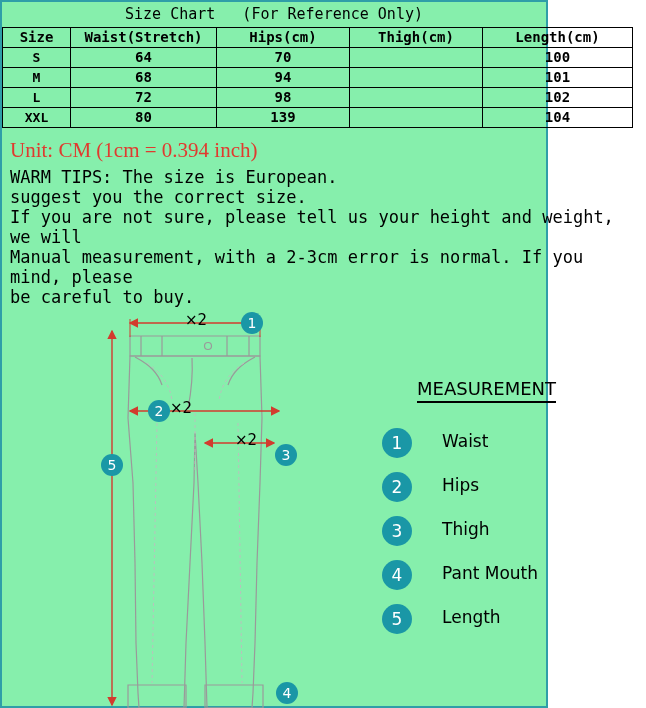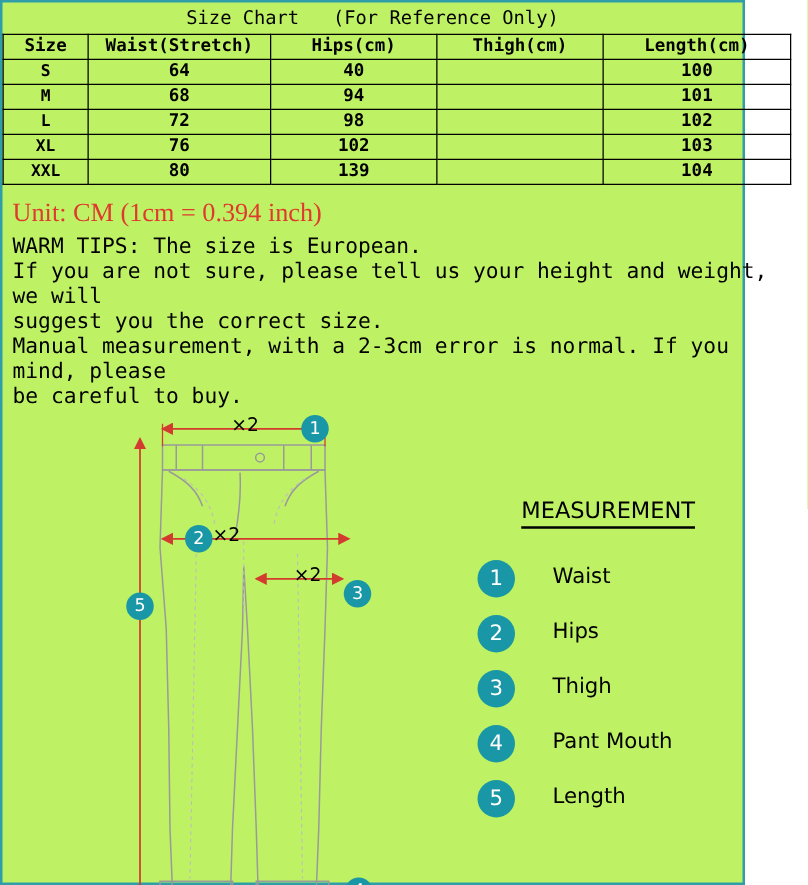--- a/index.html
+++ b/index.html
@@ -9,25 +9,25 @@
   body {
     width: 646px;
     height: 708px;
     background: #ffffff;
     font-family: "DejaVu Sans Mono", monospace;
     position: relative;
     overflow: hidden;
   }
   #page {
     position: relative;
-    width: 596px;
+    width: 548px;
     height: 708px;
     border: 2px solid #2f9ea8;
     box-sizing: border-box;
-    background: #bef264;
+    background: #86efac;
   }
   .title-row {
     text-align: center;
     font-size: 15px;
     font-family: "DejaVu Sans Mono", monospace;
     color: #000;
     padding-top: 3px;
     letter-spacing: 0px;
   }
   .title-row .t1 { }
@@ -160,61 +160,54 @@
         <th>Waist(Stretch)</th>
         <th>Hips(cm)</th>
         <th>Thigh(cm)</th>
         <th>Length(cm)</th>
       </tr>
     </thead>
     <tbody>
       <tr>
         <td class="sizecell">S</td>
         <td>64</td>
-        <td>40</td>
+        <td>70</td>
         <td></td>
         <td>100</td>
       </tr>
       <tr>
         <td class="sizecell">M</td>
         <td>68</td>
         <td>94</td>
         <td></td>
         <td>101</td>
       </tr>
       <tr>
         <td class="sizecell">L</td>
         <td>72</td>
         <td>98</td>
         <td></td>
         <td>102</td>
       </tr>
       <tr>
-        <td class="sizecell">XL</td>
-        <td>76</td>
-        <td>102</td>
-        <td></td>
-        <td>103</td>
-      </tr>
-      <tr>
         <td class="sizecell">XXL</td>
         <td>80</td>
         <td>139</td>
         <td></td>
         <td>104</td>
       </tr>
     </tbody>
   </table>
 
   <div class="unit-line">Unit: CM (1cm = 0.394 inch)</div>
 
   <div class="notes">
     <p>WARM TIPS: The size is European.</p>
+    <p>suggest you the correct size.</p>
     <p>If you are not sure, please tell us your height and weight, we will</p>
-    <p>suggest you the correct size.</p>
     <p>Manual measurement, with a 2-3cm error is normal. If you mind, please</p>
     <p>be careful to buy.</p>
   </div>
 
   <div class="diagram">
 
     <svg class="pants" width="646" height="430" viewBox="0 0 646 430">
       <defs>
         <marker id="ar" markerWidth="7" markerHeight="7" refX="6" refY="3.5" orient="auto">
           <polygon points="0 0, 7 3.5, 0 7" fill="#d23b2e"></polygon>

